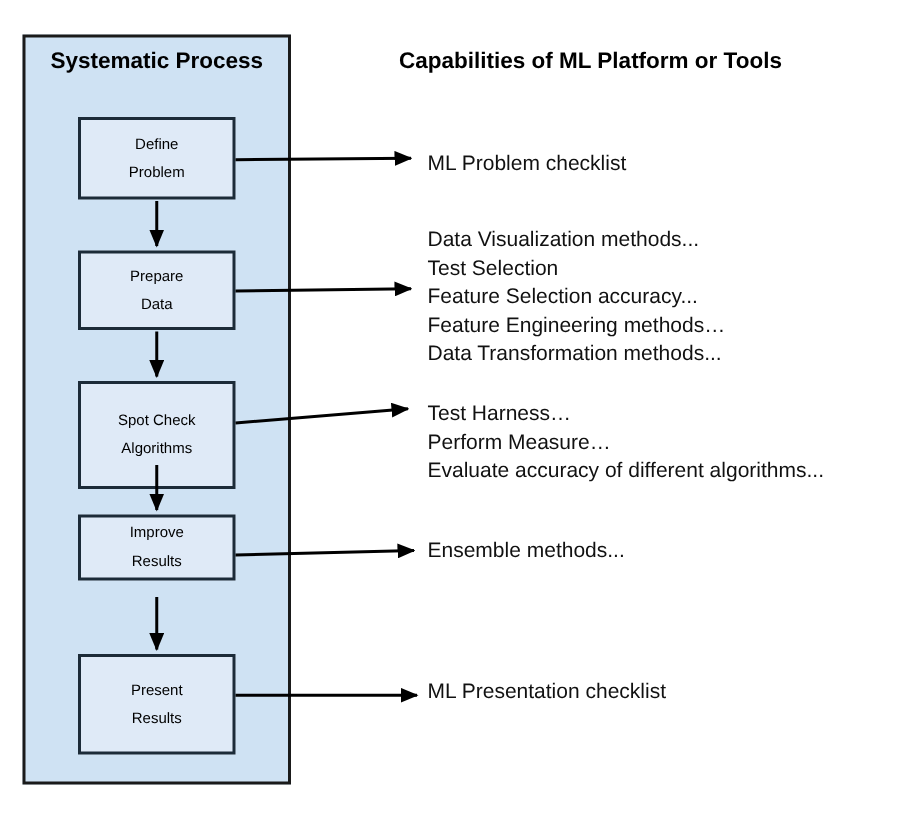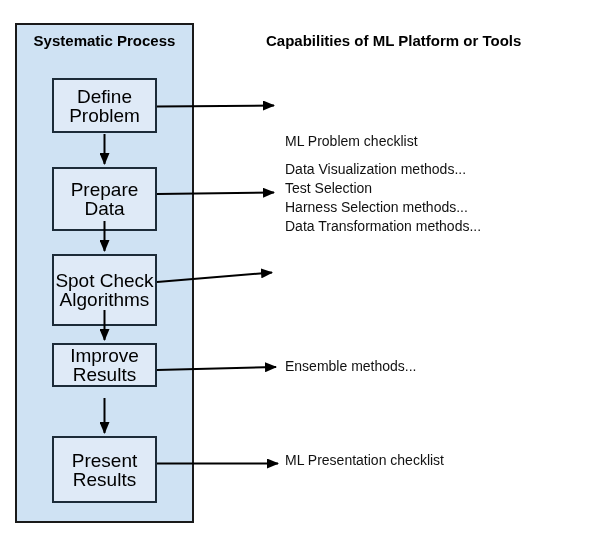--- a/index.html
+++ b/index.html
@@ -22,40 +22,40 @@
   }
   .panel-title{
     position:absolute;left:15px;top:32px;width:179px;
     text-align:center;font-size:15px;font-weight:bold;color:#000;
   }
   .step-box{
     position:absolute;left:52px;width:105px;
     background:var(--box-fill);
     border:2px solid var(--box-border);
     display:flex;align-items:center;justify-content:center;
-    text-align:center;font-size:19px;line-height:19px;color:#000;
+    text-align:center;font-size:10px;line-height:19px;color:#000;
     white-space:pre-line;
   }
   .step-1{top:78px;height:55px;}
-  .step-2{top:167px;height:64px;}
+  .step-2{top:167px;height:53px;}
   .step-3{top:254px;height:72px;}
   .step-4{top:343px;height:44px;}
   .step-5{top:436px;height:67px;}
 
   svg.overlay{position:absolute;left:0;top:0;width:600px;height:547px;pointer-events:none;}
   svg.overlay line{stroke:var(--arrow);stroke-width:2;}
   svg.overlay .ah{fill:var(--arrow);}
 
   .cap-header{
     position:absolute;left:266px;top:32px;
     font-size:15px;font-weight:bold;color:#000;white-space:nowrap;text-align:right;
   }
   .cap-group{position:absolute;left:285px;font-size:14px;line-height:19px;white-space:nowrap;}
-  .cap-g1{top:99px;margin-top:33px;}
-  .cap-g2{top:160px;}
+  .cap-g1{top:99px;}
+  .cap-g2{top:150px;}
   .cap-g3{top:266px;}
   .cap-g4{top:357px;}
   .cap-g5{top:451px;text-align:right;}
 </style>
 </head>
 <body>
 
 <div class="canvas">
 
   <div class="panel"></div>
@@ -93,24 +93,30 @@
 
   <div class="cap-header">Capabilities of ML Platform or Tools</div>
 
   <div class="cap-group cap-g1">
     <div>ML Problem checklist</div>
   </div>
 
   <div class="cap-group cap-g2">
     <div>Data Visualization methods...</div>
     <div>Test Selection</div>
-    <div>Harness Selection methods...</div>
+    <div>Feature Selection accuracy...</div>
+    <div>Feature Engineering methods…</div>
     <div>Data Transformation methods...</div>
   </div>
 
+  <div class="cap-group cap-g3">
+    <div>Test Harness…</div>
+    <div>Perform Measure…</div>
+    <div>Evaluate accuracy of different algorithms...</div>
+  </div>
 
   <div class="cap-group cap-g4">
     <div>Ensemble methods...</div>
   </div>
 
   <div class="cap-group cap-g5">
     <div>ML Presentation checklist</div>
   </div>
 
 </div>

